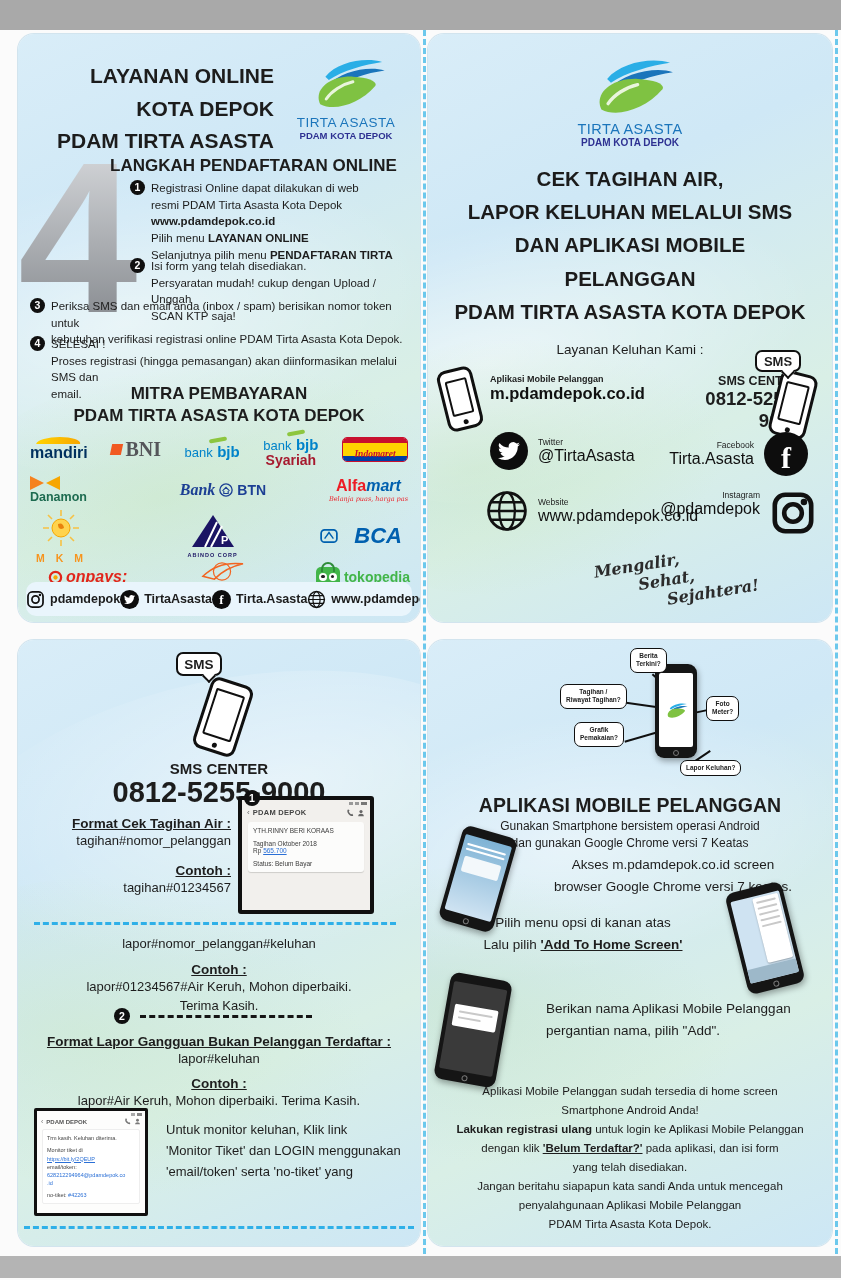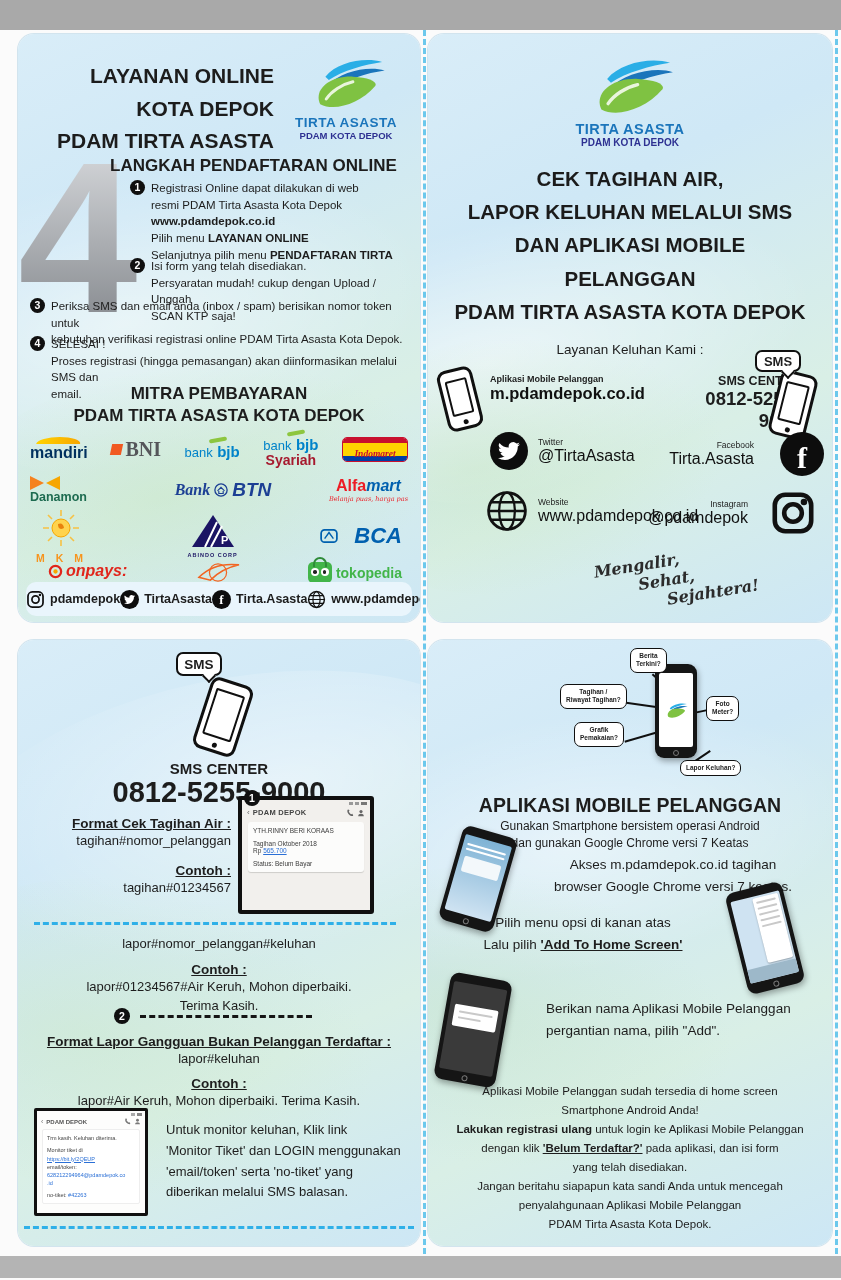--- a/index.html
+++ b/index.html
@@ -24,21 +24,21 @@
 .iph .scr{position:absolute;left:4px;right:4px;top:9px;bottom:11px;border-radius:2px;overflow:hidden}
 .iph .dot{position:absolute;left:50%;bottom:2.5px;width:6px;height:6px;margin-left:-3px;border:1px solid #777;border-radius:50%}
 .dashb{border-top:3px dashed #2fb0e8;height:0;position:absolute}
 .dashk{border-top:3px dashed #151515;height:0;position:absolute}
 .bub{position:absolute;background:#fff;border:1.5px solid #101010;border-radius:7px;font-size:6.5px;font-weight:bold;text-align:center;padding:3px 5px;line-height:1.3;z-index:2}
 .ln{position:absolute;height:1.5px;background:#101010}
 .step{position:absolute;display:flex;gap:6px;font-size:11.5px;line-height:1.45;z-index:2}
 .slab{font-size:8.5px;color:#1d1d1d}
 .shand{font-size:16px;color:#101010}
 .screenline{background:#c9c9c9;height:2px;border-radius:1px;margin:3px 4px}
-.logoname{font-weight:bold;color:#1b75bb;letter-spacing:.5px}
+.logoname{font-weight:normal;color:#1b75bb;letter-spacing:.5px}
 .logosub{font-weight:bold;color:#2e3192}
 .ftxt{font-size:13px;line-height:1.5}
 .ft-title{font-size:13.5px;font-weight:bold;text-decoration:underline}
 </style>
 </head>
 <body>
 
 <div id="canvas">
   <div class="graybar" style="top:0;height:30px"></div>
   <div class="graybar" style="top:1256px;height:22px;background:#b4b4b4"></div>
@@ -145,21 +145,21 @@
           <div style="width:0;height:0;border-right:14px solid #f7a600;border-top:7px solid transparent;border-bottom:7px solid transparent"></div>
         </div>
         <div class="b" style="font-size:12.5px;color:#1d6b50">Danamon</div>
       </div>
       <div style="display:flex;align-items:center;gap:4px;margin-left:30px">
         <span style="font-family:'Liberation Serif',serif;font-style:italic;font-weight:bold;font-size:16px;color:#1c3f94">Bank</span>
         <svg viewBox="0 0 16 16" width="14" height="14">
             <circle cx="8" cy="8" r="7" fill="none" stroke="#1c3f94" stroke-width="1.5"></circle>
             <path d="M4 9 L8 5 L12 9 M5.5 9 V12 H10.5 V9" fill="none" stroke="#1c3f94" stroke-width="1.3"></path>
           </svg>
-        <span class="b" style="font-style:italic;font-size:19px;color:#1c3f94">BTN</span>
+        <span class="b" style="font-size:14px;color:#1c3f94">BTN</span>
       </div>
       <div style="text-align:center">
         <div>
           <span class="b" style="font-size:16px;color:#ed1c24">Alfa</span><span class="b" style="font-size:16px;font-style:italic;color:#0060af">mart</span>
         </div>
         <div style="font-size:6.5px;font-style:italic;color:#ed1c24;font-family:'DejaVu Serif',serif">Belanja puas, harga pas</div>
       </div>
     </div>
 
     <div class="abs" style="left:18px;right:18px;top:476px;height:52px;display:flex;justify-content:space-between;align-items:center">
@@ -183,21 +183,21 @@
       </div>
       <div style="display:flex;align-items:center;gap:16px">
         <svg viewBox="0 0 20 16" width="18" height="14">
             <rect x="1" y="1" width="18" height="14" rx="4" fill="none" stroke="#0060af" stroke-width="2"></rect>
             <path d="M5 11 L10 4 L15 11" fill="none" stroke="#0060af" stroke-width="1.6"></path>
           </svg>
         <span class="b" style="font-style:italic;font-size:22px;color:#0060af">BCA</span>
       </div>
     </div>
 
-    <div class="abs" style="left:30px;right:18px;top:528px;height:30px;display:flex;justify-content:space-between;align-items:flex-start">
+    <div class="abs" style="left:30px;right:10px;top:528px;height:30px;display:flex;justify-content:space-between;align-items:center">
       <div style="display:flex;align-items:center;gap:3px">
         <svg viewBox="0 0 16 16" width="15" height="15">
             <circle cx="8" cy="8" r="6" fill="none" stroke="#e1251b" stroke-width="2.4"></circle>
             <circle cx="8" cy="8" r="2.3" fill="#f7a600"></circle>
           </svg>
         <span class="b" style="font-style:italic;font-size:16px;color:#e1251b">onpays:</span>
       </div>
       <div style="text-align:center">
         <svg viewBox="0 0 48 22" width="46" height="21">
           <circle cx="24" cy="11" r="9" fill="none" stroke="#f26522" stroke-width="1.3"></circle>
@@ -302,42 +302,42 @@
       <span class="cic" style="width:38px;height:38px">
           <svg viewBox="0 0 24 24" width="22" height="22">
             <path fill="#fff" d="M23.95 4.57a10 10 0 01-2.82.77 4.96 4.96 0 002.16-2.72c-.95.56-2 .96-3.12 1.19a4.92 4.92 0 00-8.39 4.48A13.97 13.97 0 011.64 3.16a4.92 4.92 0 001.52 6.57 4.9 4.9 0 01-2.23-.61v.06a4.92 4.92 0 003.95 4.83 4.99 4.99 0 01-2.21.08 4.93 4.93 0 004.6 3.42A9.87 9.87 0 010 19.54a13.94 13.94 0 007.55 2.21c9.06 0 14-7.5 14-13.99v-.63a10 10 0 002.4-2.56z"></path>
           </svg>
         </span>
       <span>
         <span class="slab" style="display:block">Twitter</span>
         <span class="shand">@TirtaAsasta</span>
       </span>
     </div>
-    <div class="abs" style="right:8px;top:398px;display:flex;align-items:center;gap:26px">
+    <div class="abs" style="right:24px;top:398px;display:flex;align-items:center;gap:10px">
       <span style="text-align:right">
         <span class="slab" style="display:block">Facebook</span>
         <span class="shand">Tirta.Asasta</span>
       </span>
       <span class="cic" style="width:44px;height:44px">
           <span style="font-family:'Liberation Serif',serif;font-weight:bold;font-size:30px;margin-top:7px">f</span>
         </span>
     </div>
 
     <div class="abs" style="left:58px;top:456px;display:flex;align-items:center;gap:10px">
       <svg viewBox="0 0 24 24" width="42" height="42">
           <circle cx="12" cy="12" r="10.5" fill="none" stroke="#111" stroke-width="1.6"></circle>
           <ellipse cx="12" cy="12" rx="4.5" ry="10.5" fill="none" stroke="#111" stroke-width="1.3"></ellipse>
           <path d="M1.5 12h21M3 7h18M3 17h18" stroke="#111" stroke-width="1.3" fill="none"></path>
         </svg>
       <span>
         <span class="slab" style="display:block">Website</span>
         <span class="shand">www.pdamdepok.co.id</span>
       </span>
     </div>
-    <div class="abs" style="right:16px;top:456px;display:flex;align-items:center;gap:22px">
+    <div class="abs" style="right:16px;top:456px;display:flex;gap:10px">
       <span style="text-align:right">
         <span class="slab" style="display:block">Instagram</span>
         <span class="shand">@pdamdepok</span>
       </span>
       <svg viewBox="0 0 24 24" width="46" height="46">
           <rect x="2.5" y="2.5" width="19" height="19" rx="5.5" fill="none" stroke="#111" stroke-width="2.4"></rect>
           <circle cx="12" cy="12" r="4.6" fill="none" stroke="#111" stroke-width="2.4"></circle>
           <circle cx="17.7" cy="6.3" r="1.7" fill="#111"></circle>
         </svg>
     </div>
@@ -445,21 +445,20 @@
         <div style="font-size:5.5px;color:#444">email/token:</div>
         <div style="font-size:5.5px;color:#2a6fd6">628212294964@pdamdepok.co</div>
         <div style="font-size:5.5px;color:#2a6fd6">.id</div>
         <div style="font-size:5.5px;color:#444;margin-top:3px"><span>no-tiket: </span><span style="color:#2a6fd6">#42263</span></div>
       </div>
     </div>
     <div class="abs" style="left:148px;top:480px;width:244px;font-size:13px;line-height:1.6">
       <div>Untuk monitor keluhan, Klik link</div>
       <div>'Monitor Tiket' dan LOGIN menggunakan</div>
       <div>'email/token' serta 'no-tiket' yang</div>
-      <div>diberikan melalui SMS balasan.</div>
     </div>
 
     <div class="dashb" style="left:6px;top:586px;width:390px"></div>
   </section>
 
   <section class="page" style="left:428px;top:640px;width:404px;height:606px">
     <div class="sw" style="width:560px;height:280px;left:-110px;top:60px;background:radial-gradient(ellipse at 45% 50%,rgba(255,255,255,.5),rgba(255,255,255,0) 65%);transform:rotate(-10deg)"></div>
     <div class="sw" style="width:460px;height:300px;left:-150px;top:230px;background:radial-gradient(ellipse at 40% 50%,rgba(198,228,188,.4),rgba(255,255,255,0) 70%);transform:rotate(10deg)"></div>
 
     <div class="abs" style="left:130px;top:8px;width:210px;height:142px">
@@ -493,21 +492,21 @@
 
     <div class="iph" style="left:22px;top:190px;width:56px;height:98px;transform:rotate(16deg)">
       <div class="scr" style="background:linear-gradient(180deg,#7fb3d5,#cfe3f2)">
         <div class="screenline" style="background:#fff;margin-top:8px"></div>
         <div class="screenline" style="background:#fff"></div>
         <div style="margin:6px 5px;height:16px;background:#f3f8fb;border-radius:2px"></div>
       </div>
         <div class="dot"></div>
     </div>
     <div class="abs ctr" style="left:110px;top:214px;width:270px;font-size:13.5px;line-height:1.6">
-      <div>Akses m.pdamdepok.co.id tagihan</div>
+      <div>Akses m.pdamdepok.co.id screen</div>
       <div>browser Google Chrome versi 7 keatas.</div>
     </div>
 
     <div class="abs ctr" style="left:10px;top:272px;width:290px;font-size:13.5px;line-height:1.6">
       <div>Pilih menu opsi di kanan atas</div>
       <div><span>Lalu pilih </span><span class="b u">'Add To Home Screen'</span></div>
     </div>
     <div class="iph" style="left:308px;top:246px;width:58px;height:104px;transform:rotate(-14deg)">
       <div class="scr" style="background:#cfe3f2">
         <div style="position:absolute;right:2px;top:2px;bottom:16px;width:26px;background:#fff;border-radius:2px;box-shadow:0 1px 2px rgba(0,0,0,.3)">

